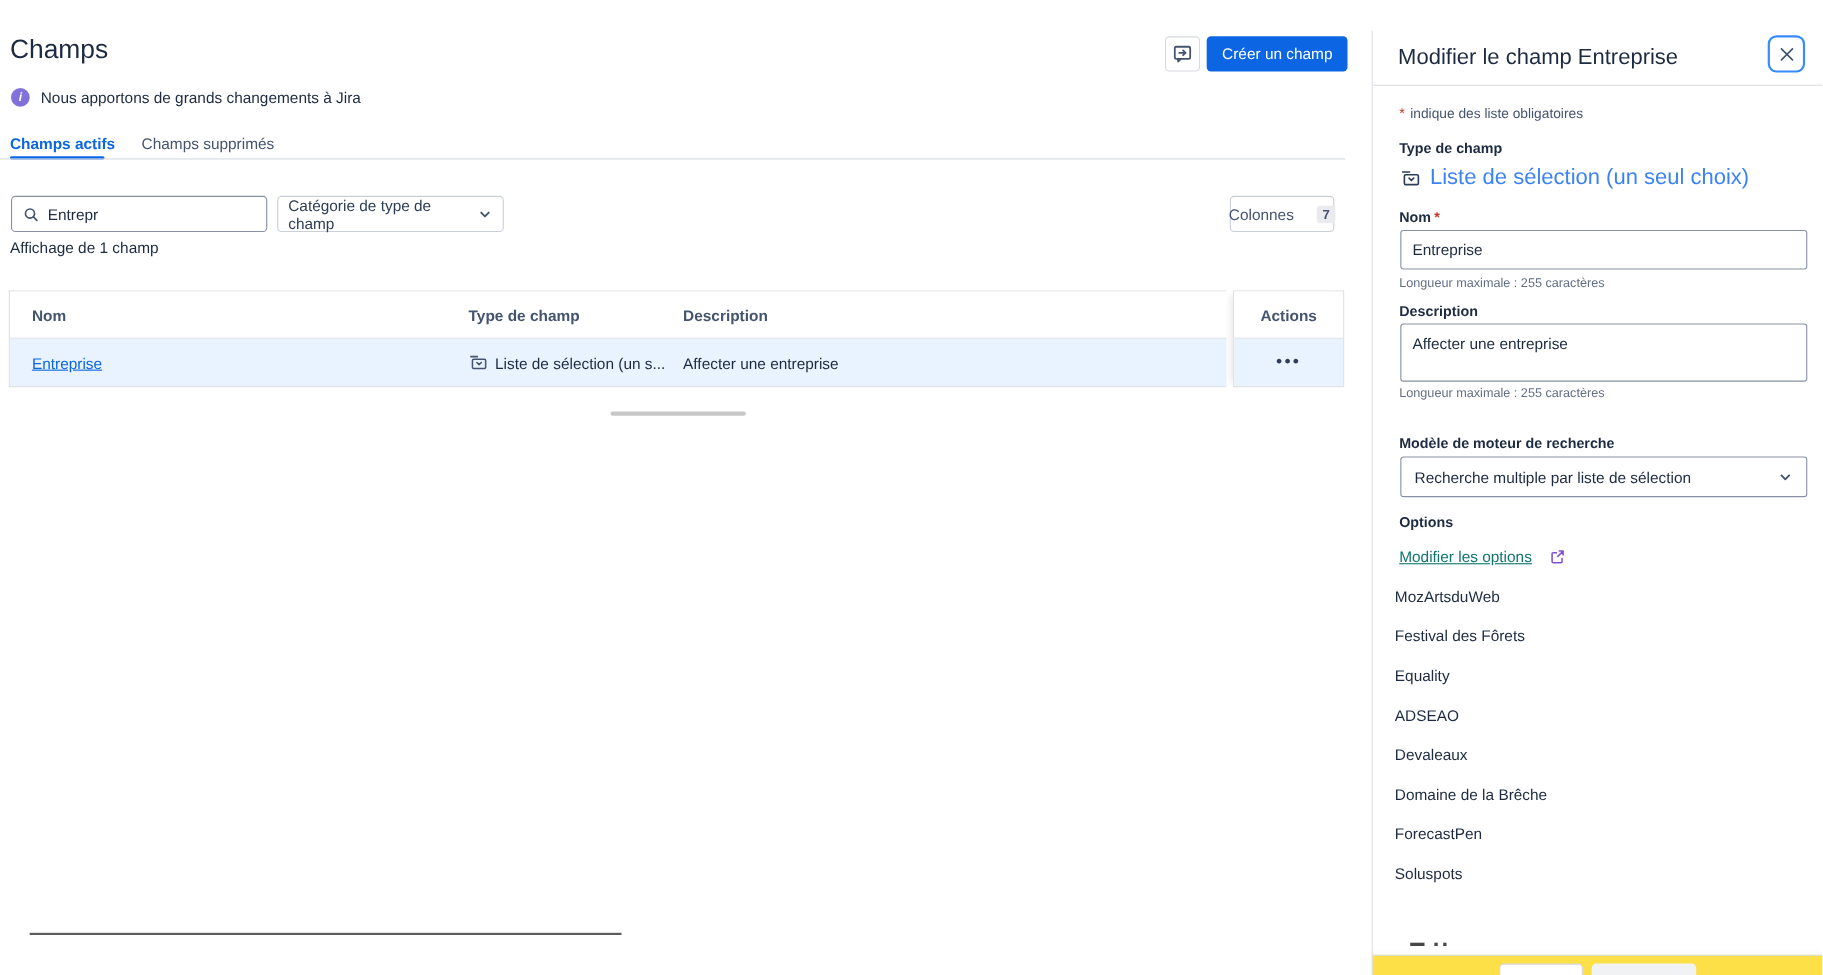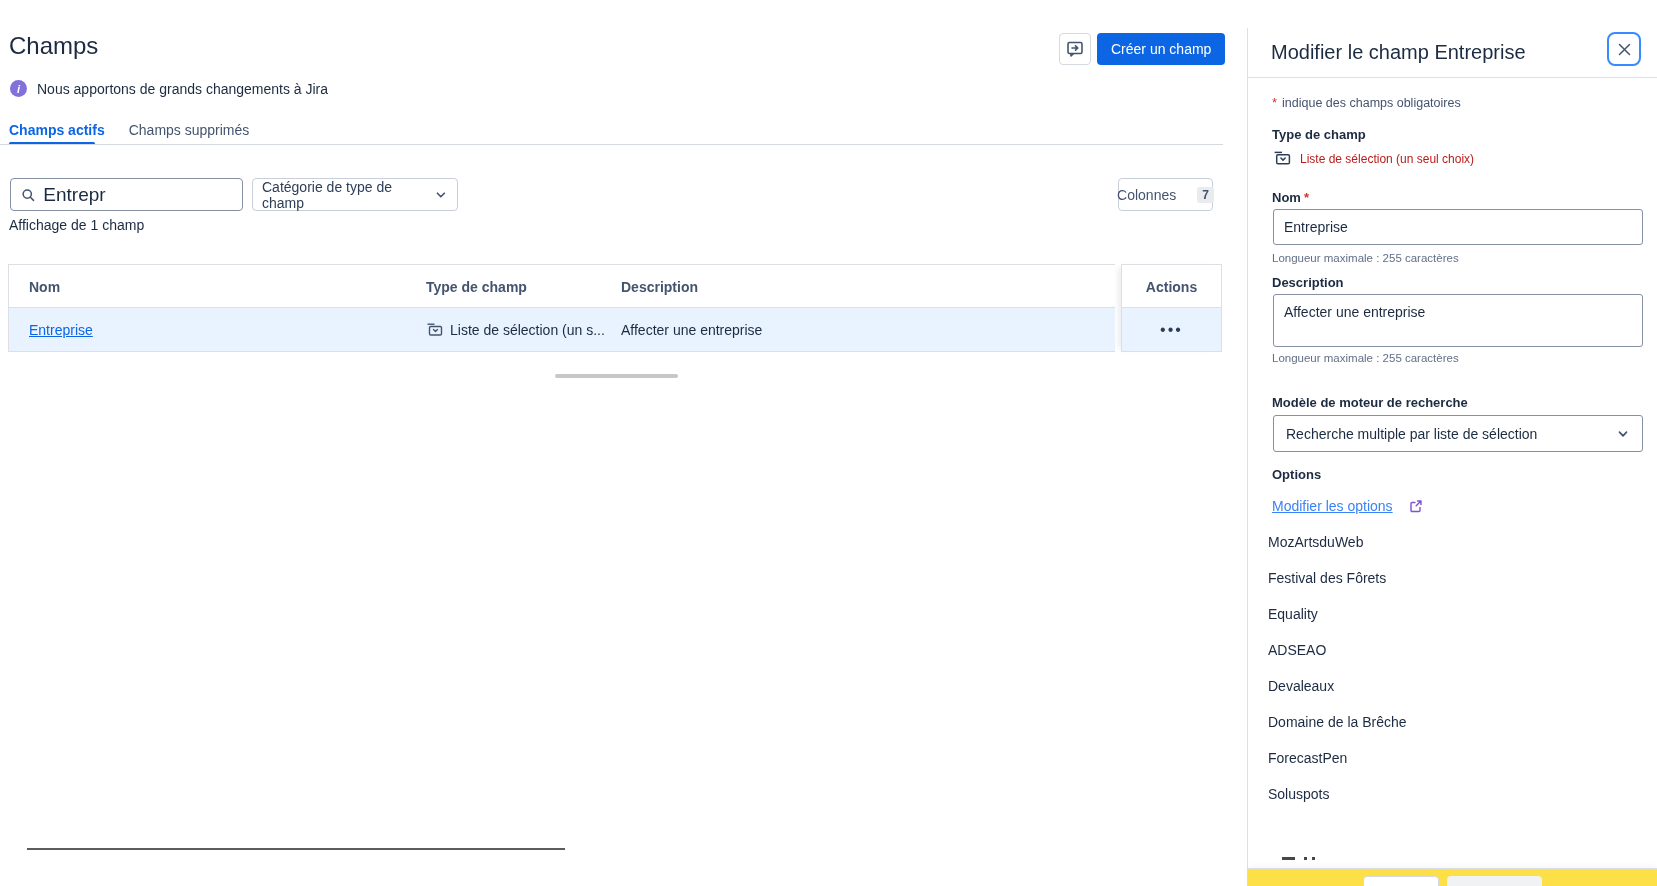--- a/index.html
+++ b/index.html
@@ -24,21 +24,21 @@
   .banner-text { font-size:14px; color:#1c2b41; }
 
   .tabs { position:absolute; left:9px; top:94px; display:flex; gap:24px; }
   .tab { font-size:14px; font-weight:500; color:#44546f; padding-bottom:9px; cursor:pointer; }
   .tab.active { color:#0c66e4; font-weight:600; }
   .tabs-border { position:absolute; left:0; top:116px; width:1223px; height:1px; background:#d5d9e0; }
   .tab-underline { position:absolute; left:9px; top:114px; width:86px; height:3px; background:#0c66e4; border-radius:2px; }
 
   .search-box { position:absolute; left:10px; top:150px; width:233px; height:33px; border:1px solid #8590a2;
                 border-radius:4px; background:#fff; display:flex; align-items:center; padding:0 10px; gap:8px; }
-  .search-box input { border:none; outline:none; font-size:19px; color:#1c2b41; width:100%;
+  .search-box input { border:none; outline:none; font-size:14px; color:#1c2b41; width:100%;
                       font-family:"Liberation Sans",sans-serif; background:transparent; }
 
   .dropdown-btn { position:absolute; left:252px; top:150px; width:206px; height:33px; border:1px solid #c9cfd9;
                   border-radius:4px; background:#fff; display:flex; align-items:center; justify-content:space-between;
                   padding:0 9px; font-size:14px; color:#2c3e57; cursor:pointer; font-family:"Liberation Sans",sans-serif; }
 
   .columns-btn { position:absolute; left:1118px; top:150px; width:95px; height:33px; border:1px solid #c9cfd9;
                  border-radius:4px; background:#fff; display:flex; align-items:center; justify-content:center; gap:21px;
                  font-size:14px; color:#44546f; font-weight:500; cursor:pointer; font-family:"Liberation Sans",sans-serif; }
   .badge { background:#e9ebee; color:#44546f; font-size:12px; font-weight:600; border-radius:3px; padding:1px 5px; }
@@ -72,33 +72,33 @@
   .panel-title { position:absolute; left:23px; top:13px; font-size:20px; font-weight:500; color:#1c2b41; }
   .close-btn { position:absolute; right:16px; top:4px; width:34px; height:34px; background:#fff;
                border:2px solid #388bff; border-radius:8px; display:flex; align-items:center; justify-content:center; cursor:pointer; }
 
   .panel-body { position:absolute; left:0; top:50px; width:100%; height:790px; overflow:hidden; }
   .req-note { position:absolute; left:24px; top:17px; font-size:12.5px; color:#44546f; }
   .req-star { color:#c9372c; margin-right:5px; font-size:13px; }
   .f-label { position:absolute; left:24px; font-size:13px; font-weight:700; color:#1c2b41; }
   .helper { position:absolute; left:24px; font-size:11.5px; color:#626f86; }
 
-  .type-row { position:absolute; left:25px; top:72px; display:flex; align-items:flex-end; gap:9px; font-size:12px; color:#b91c1c; }
+  .type-row { position:absolute; left:25px; top:72px; display:flex; align-items:center; gap:9px; font-size:20px; color:#3b82f6; }
 
   .txt-input { position:absolute; left:25px; top:131px; width:370px; height:36px; border:1px solid #8590a2; border-radius:3px;
                font-size:14px; color:#1c2b41; padding:0 10px; font-family:"Liberation Sans",sans-serif; background:#fff; outline:none; }
   .txt-area { position:absolute; left:25px; top:216px; width:370px; height:53px; border:1px solid #8590a2; border-radius:3px;
               font-size:14px; color:#1c2b41; padding:8px 10px; font-family:"Liberation Sans",sans-serif; background:#fff;
               resize:none; outline:none; line-height:18px; }
   .select-box { position:absolute; left:25px; top:337px; width:370px; height:37px; border:1px solid #8590a2; border-radius:3px;
                 background:#fff; display:flex; align-items:center; justify-content:space-between; padding:0 12px;
                 font-size:14px; color:#1c2b41; cursor:pointer; }
 
   .edit-link { position:absolute; left:24px; top:420px; display:flex; align-items:center; gap:16px;
-               font-size:14px; color:#3b82f6; text-decoration:underline; cursor:pointer; }
+               font-size:14px; color:#0f766e; text-decoration:underline; cursor:pointer; }
   .options-list { position:absolute; left:20px; top:446px; width:350px; }
   .option-item { height:36px; display:flex; align-items:center; font-size:14px; color:#1c2b41; }
 
   .clip-marks { position:absolute; left:34px; top:779px; }
   .clip-marks i { position:absolute; background:#474747; top:0; }
   .clip-m1 { left:0; width:13px; height:3px; }
   .clip-m2 { left:22px; width:3px; height:3px; }
   .clip-m3 { left:30px; width:3px; height:3px; }
 
   .panel-footer { position:absolute; left:0; bottom:0; width:100%; height:46px; border-top:1px solid #dcdfe4;
@@ -215,21 +215,21 @@
       <button class="close-btn">
         <svg width="15" height="15" viewBox="0 0 15 15" fill="none" stroke="#44546f" stroke-width="1.5">
           <path d="M2.5 2.5 L12.5 12.5 M12.5 2.5 L2.5 12.5" stroke-linecap="round"></path>
         </svg>
       </button>
     </div>
 
     <div class="panel-body">
 
       <div class="req-note">
-        <span class="req-star">*</span><span>indique des champs obligatoires</span>
+        <span class="req-star">*</span><span>indique des liste obligatoires</span>
       </div>
 
       <div class="f-label" style="top:49px;">Type de champ</div>
       <div class="type-row">
         <svg width="18" height="16" viewBox="0 0 17 15" fill="none" stroke="#2c3e57" stroke-width="1.4">
           <path d="M1.5 2.2 h7"></path>
           <rect x="3.5" y="4.5" width="12" height="8.5" rx="1.2"></rect>
           <path d="M7.5 7.5 L9.5 9.5 L11.5 7.5" stroke-linecap="round" stroke-linejoin="round"></path>
         </svg>
         <span>Liste de sélection (un seul choix)</span>

